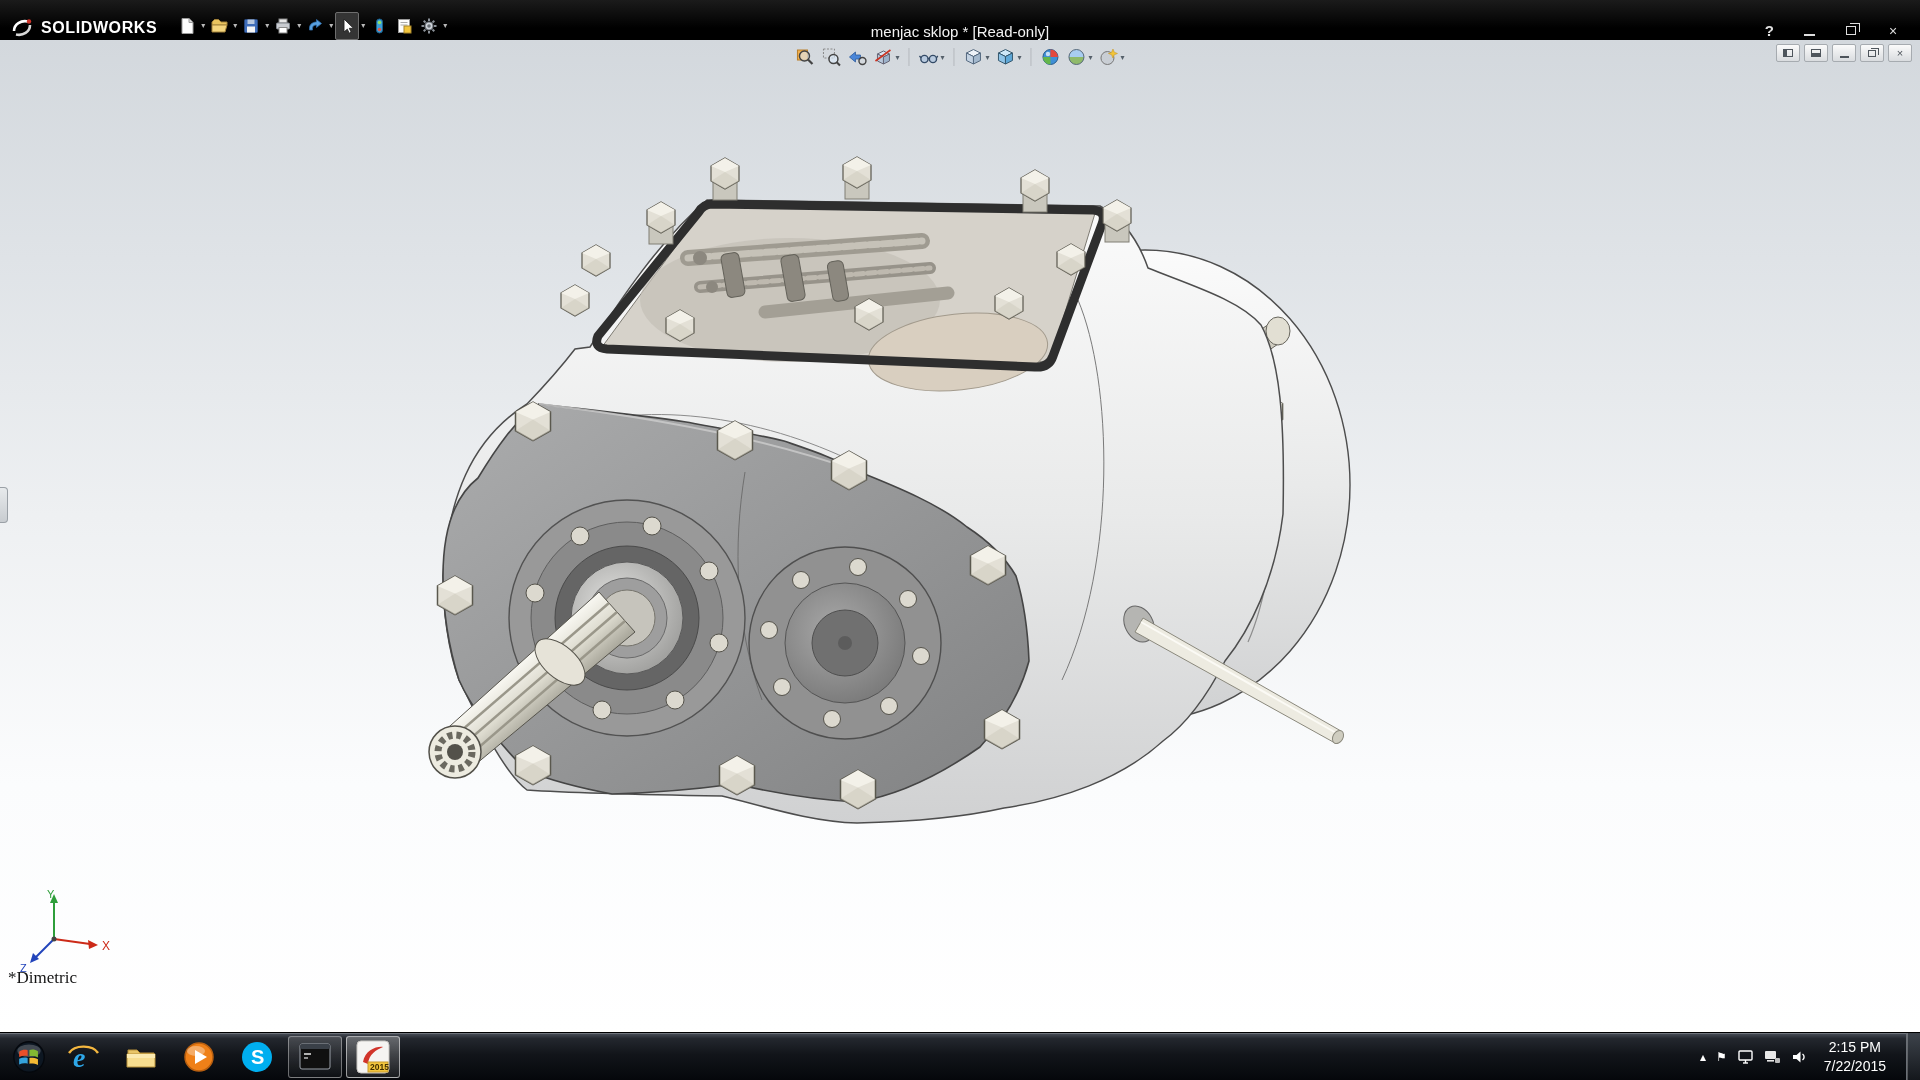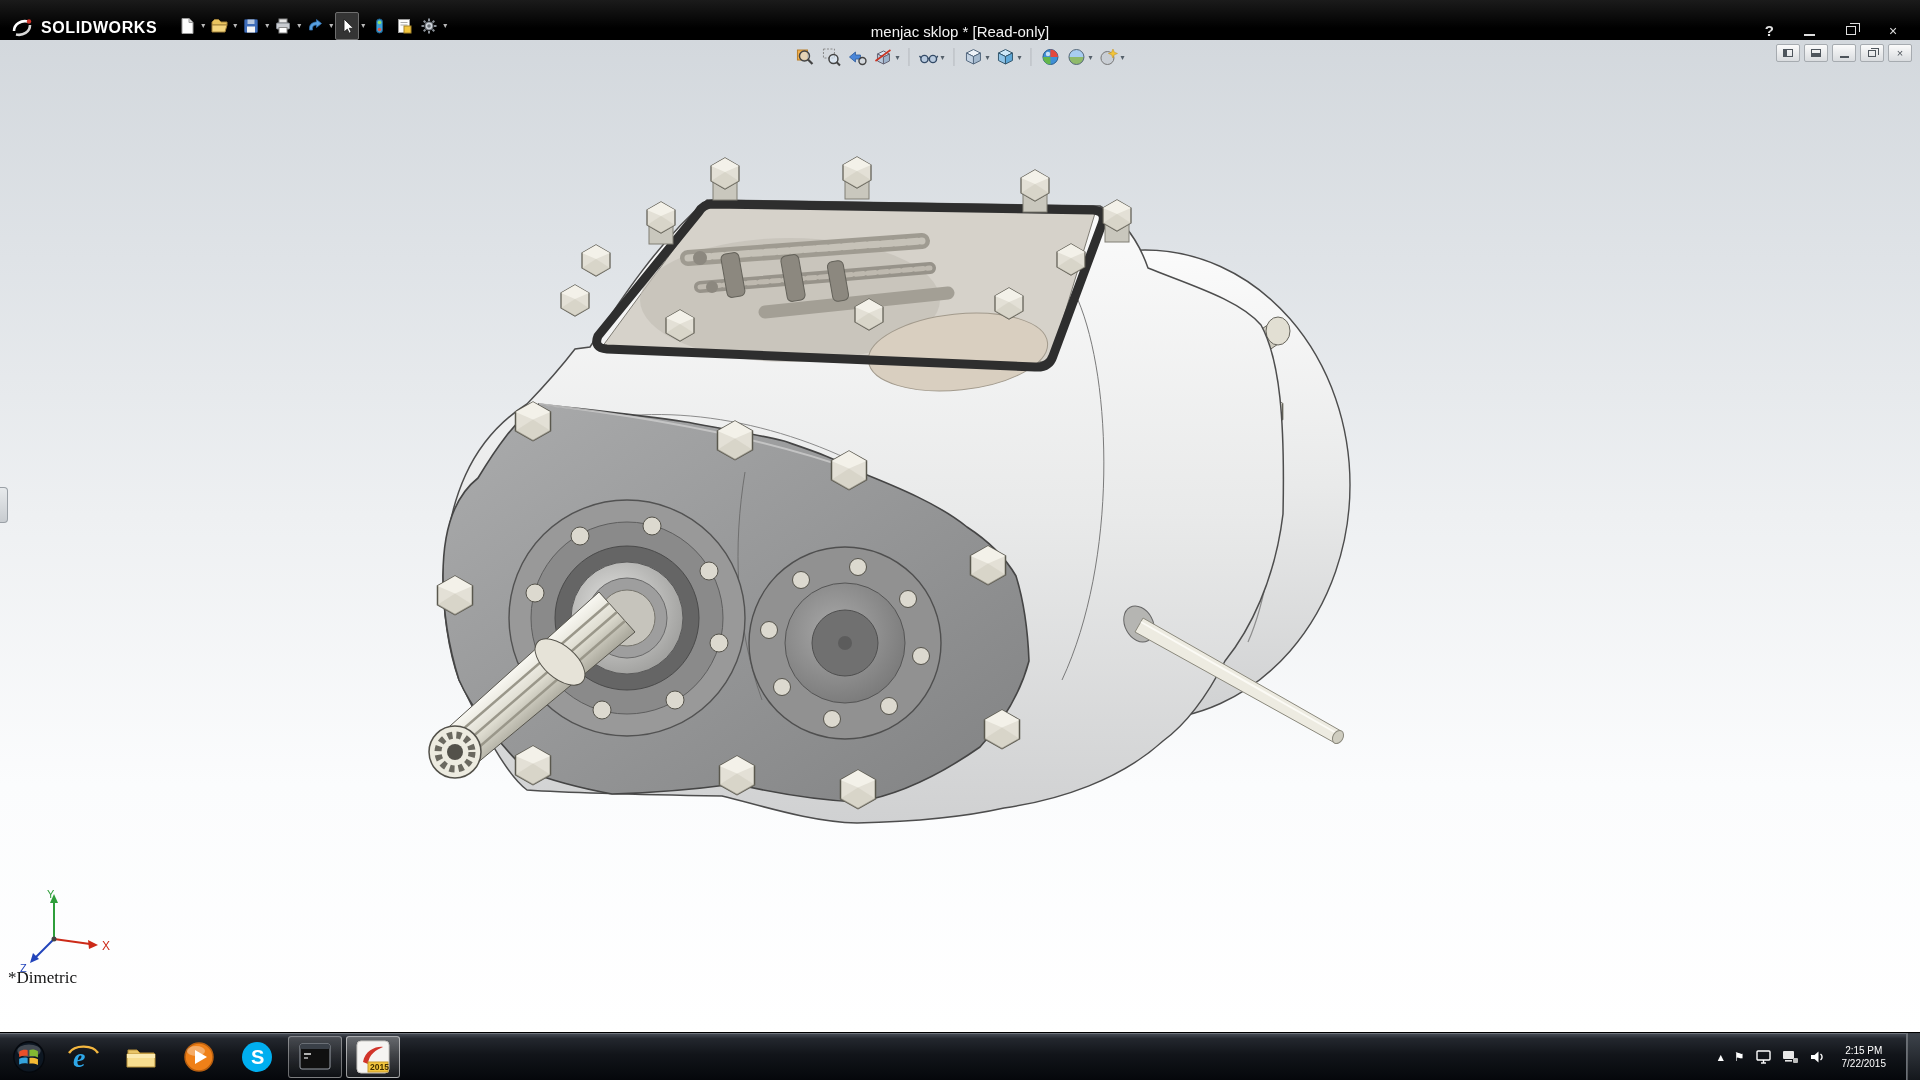--- a/index.html
+++ b/index.html
@@ -69,21 +69,21 @@
   .task-btn{width:54px;height:42px;display:flex;align-items:center;justify-content:center;
     background:transparent;border:1px solid transparent;border-radius:3px;cursor:pointer;}
   .task-btn.open{border:1px solid rgba(255,255,255,.38);
     background:linear-gradient(rgba(255,255,255,.16),rgba(255,255,255,.03));align-items:center;}
   .task-btn.active{border:1px solid rgba(255,255,255,.55);
     background:linear-gradient(rgba(255,255,255,.30),rgba(255,255,255,.08));}
   .tray{margin-left:auto;display:flex;align-items:center;gap:10px;padding-right:0;height:100%;}
   .tray-btn{background:none;border:none;color:#fff;cursor:pointer;display:flex;align-items:center;justify-content:center;
     font-size:12px;line-height:1;padding:0;}
   .tray-btn svg{display:block;}
-  .clock{color:#fff;font-size:10px;text-align:center;line-height:1.3;cursor:pointer;padding:0 6px;}
+  .clock{color:#fff;font-size:14px;text-align:center;line-height:1.3;cursor:pointer;padding:0 6px;}
   .show-desktop{width:14px;height:100%;margin-left:4px;border:none;cursor:pointer;
     background:linear-gradient(#3d434b,#14171c);border-left:1px solid #6a6f76;box-shadow:inset 1px 0 0 rgba(255,255,255,.25);}
   .ie-e{font-family:"Liberation Serif",serif;font-style:italic;font-weight:bold;}
 </style>
 </head>
 <body>
 
 <div class="viewport">
   <svg class="model" viewBox="0 40 1920 992" preserveAspectRatio="xMidYMid slice">
     <defs>

